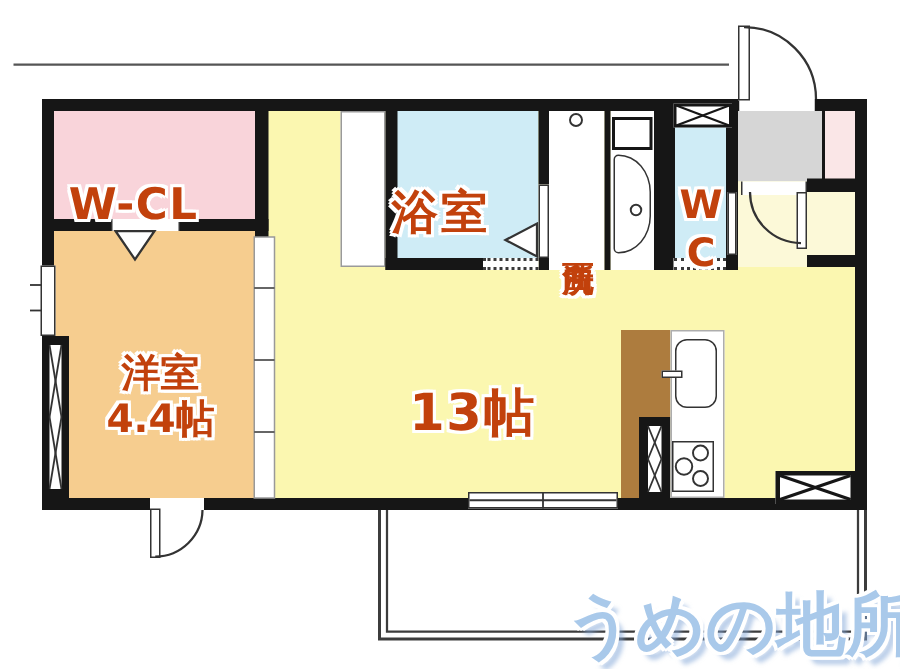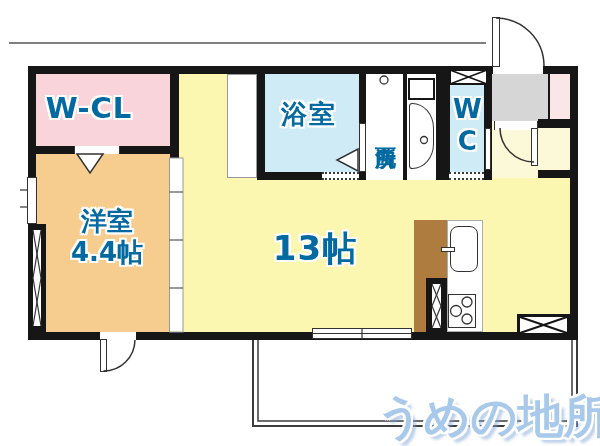--- a/index.html
+++ b/index.html
@@ -3,24 +3,24 @@
 <meta charset="utf-8">
 <style>
   html,body{margin:0;padding:0;background:#fff;}
   .plan{position:relative;width:600px;height:446px;background:#fff;overflow:hidden;
         font-family:"DejaVu Sans","Liberation Sans",sans-serif;}
   .r,.w,.f{position:absolute;box-sizing:border-box;}
   .w{background:#161616;z-index:2;}
   .r{z-index:1;}
   .f{z-index:3;background:#fff;}
   .ov{position:absolute;left:0;top:0;z-index:4;pointer-events:none;}
-  .lbl{position:absolute;z-index:5;transform:translate(-50%,-50%);color:#0369a1;
+  .lbl{position:absolute;z-index:5;transform:translate(-50%,-50%);color:#c2410c;
        font-weight:700;white-space:nowrap;text-align:center;line-height:1.18;
        text-shadow:2px 0 0 #fff,-2px 0 0 #fff,0 2px 0 #fff,0 -2px 0 #fff,
-                   2px 2px 0 #fff,-2px -2px 0 #fff,2px -2px 0 #fff,-2px 2px 0 #fff;}
+                   2px 2px 0 #fff,-2px -2px 0 #fff,2px -2px 0 #fff,-2px 2px 0 #fff;margin-top:28px;}
   .vert{writing-mode:vertical-rl;text-orientation:upright;}
   .thres{background:#fff;border-top:2px dotted #3a3a3a;border-bottom:2px dotted #3a3a3a;}
   .leaf{background:#fff;border:1.5px solid #333;}
   .watermark{position:absolute;z-index:6;transform:translate(-50%,-50%);
        color:#a9c9ea;font-weight:800;font-size:46px;white-space:nowrap;
        text-shadow:2px 0 0 #fff,-2px 0 0 #fff,0 2px 0 #fff,0 -2px 0 #fff,
                    2px 2px 0 #fff,-2px -2px 0 #fff,2px -2px 0 #fff,-2px 2px 0 #fff,
                    5px 5px 3px rgba(130,165,215,.55);}
 </style>
 </head>
@@ -155,21 +155,21 @@
     </g>
   </svg>
 
   <div class="lbl" style="left:89px;top:108px;font-size:29px;letter-spacing:1px;">
     <span>W-CL</span>
   </div>
   <div class="lbl" style="left:107px;top:237px;font-size:26px;">
     <span style="display:block;">洋室</span>
     <span style="display:block;">4.4帖</span>
   </div>
-  <div class="lbl" style="left:309px;top:114px;font-size:26px;letter-spacing:2px;">
+  <div class="lbl" style="left:294px;top:114px;font-size:31px;letter-spacing:2px;">
     <span>浴室</span>
   </div>
   <div class="lbl vert" style="left:385px;top:131px;font-size:21px;">
     <span>洗面所</span>
   </div>
   <div class="lbl vert" style="left:467px;top:126px;font-size:26px;letter-spacing:2px;">
     <span>WC</span>
   </div>
   <div class="lbl" style="left:315px;top:248px;font-size:34px;">
     <span style="display:block;letter-spacing:1px;text-align:center;">13帖</span>

